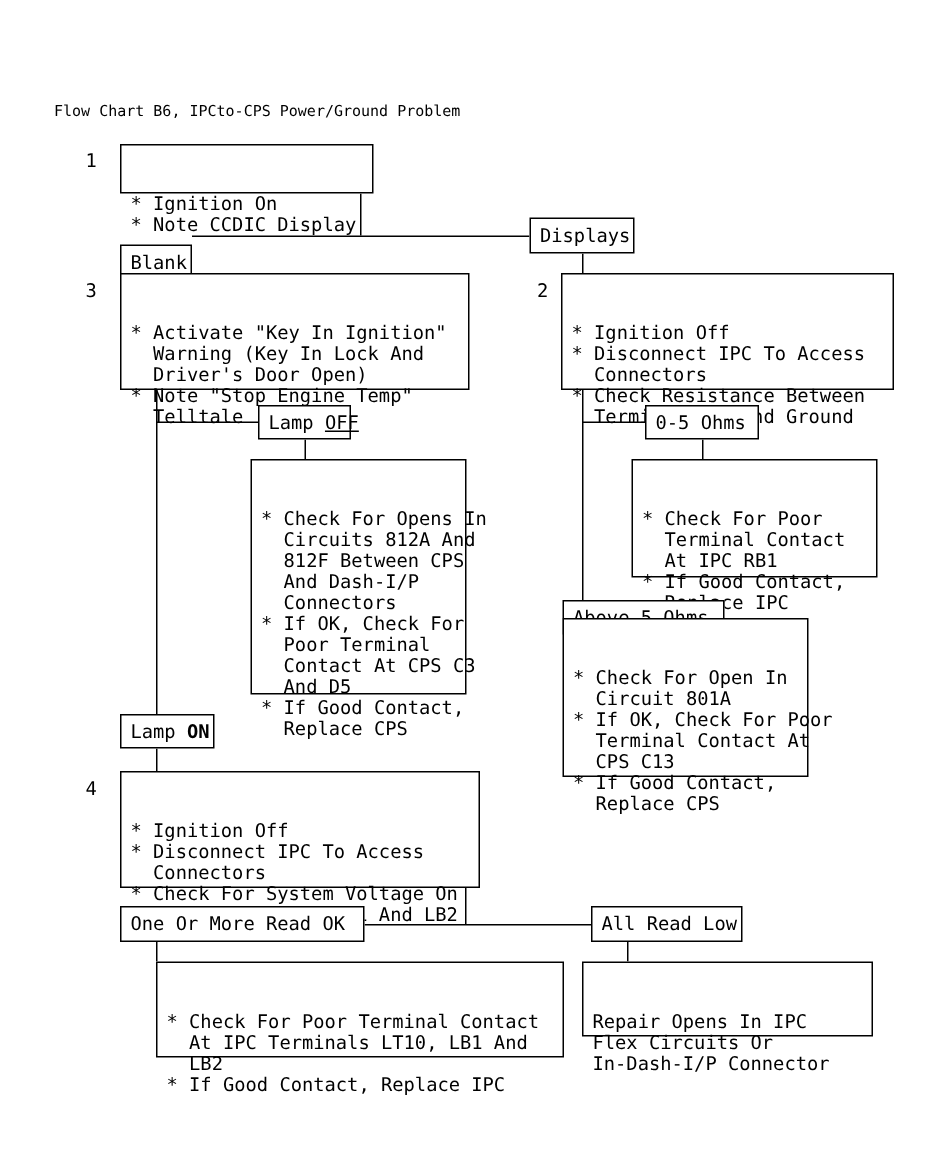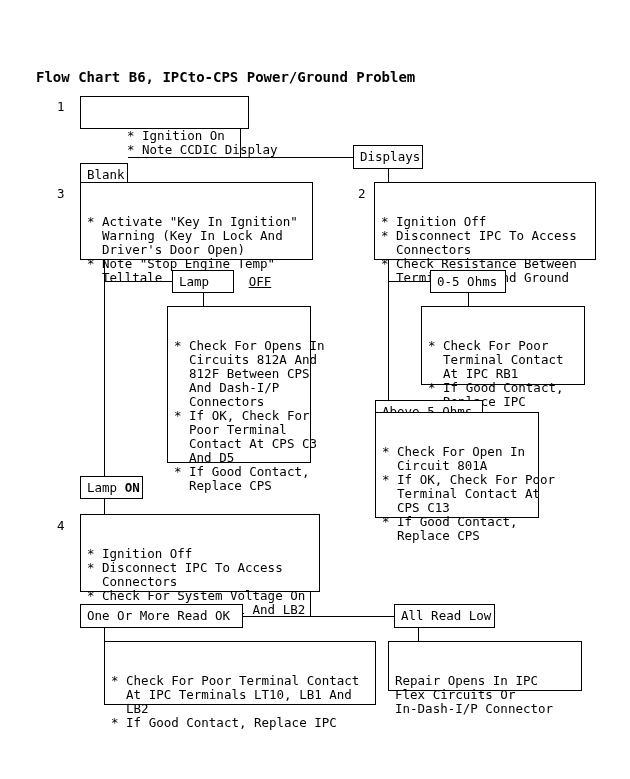--- a/index.html
+++ b/index.html
@@ -15,24 +15,23 @@
     position: relative;
     width: 630px;
     height: 779px;
     background: #ffffff;
     overflow: hidden;
   }
   .title {
     position: absolute;
     left: 36px;
     top: 69px;
-    font-size: 14px;
+    font-size: 10px;
     letter-spacing: 0px;
     white-space: pre;
-    font-weight: bold;
   }
   .box {
     position: absolute;
     border: 1px solid #000000;
     background: #ffffff;
     box-sizing: border-box;
     font-size: 12.5px;
     line-height: 14px;
     white-space: pre;
     z-index: 3;
@@ -65,35 +64,35 @@
     height: 1px;
     background: #000000;
     z-index: 1;
   }
   .line-v {
     position: absolute;
     width: 1px;
     background: #000000;
     z-index: 1;
   }
-  .u { text-decoration: underline; margin-left: 32px; }
+  .u { text-decoration: underline; }
   .b { font-weight: bold; text-align: right; }
   .blist {
     white-space: pre;
   }
 </style>
 </head>
 <body>
 
 <div id="canvas">
 
   <div class="title">Flow Chart B6, IPCto-CPS Power/Ground Problem</div>
 
   <div class="step-num" style="left:57px; top:100px;">1</div>
-  <div class="box" style="left:80px; top:96px; width:169px; height:33px;padding-left:40px;">
+  <div class="box" style="left:80px; top:96px; width:169px; height:33px;">
     <div class="inner blist">* Ignition On
 * Note CCDIC Display</div>
   </div>
 
   <div class="line-v" style="left:240px; top:129px; height:28px;"></div>
 
   <div class="line-h" style="left:128px; top:157px; width:225px;"></div>
 
   <div class="label-box" style="left:80px; top:145px; width:48px; height:24px;margin-top:18px;">
     <span>Blank</span>

